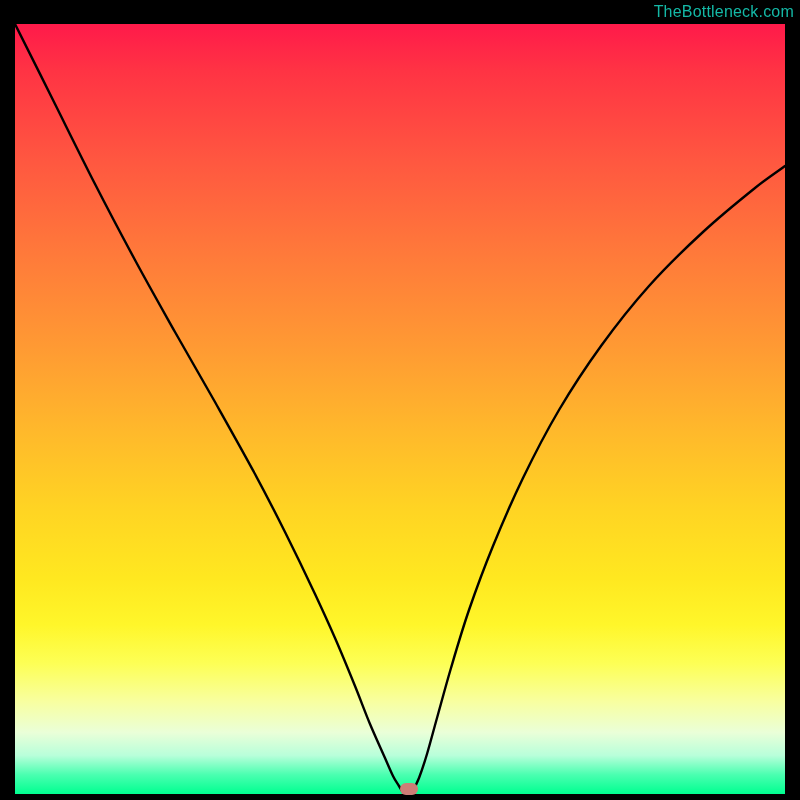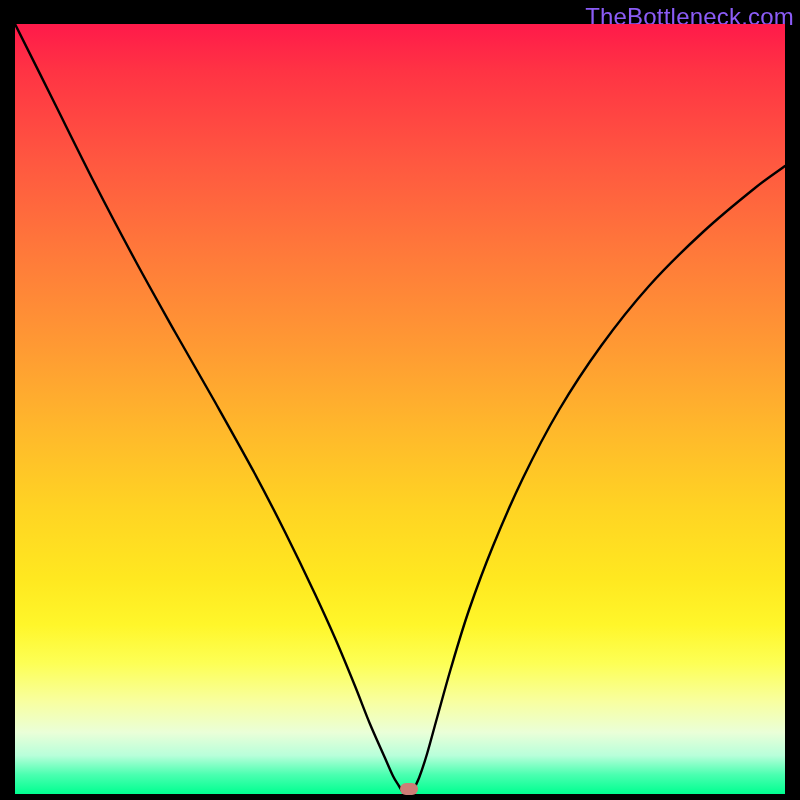--- a/index.html
+++ b/index.html
@@ -40,22 +40,22 @@
       #eaffd8 92%,
       #b8ffda 95%,
       #4affb0 97.5%,
       #00ff90 100%
     );
   }
   .watermark {
     position: absolute;
     right: 6px;
     top: 3px;
-    color: #8b5cf6;
-    font-size: 24px;
+    color: #14b8a6;
+    font-size: 16px;
     font-weight: 500;
     letter-spacing: 0.2px;
   }
   svg.curve {
     position: absolute;
     left: 0;
     top: 0;
     width: 770px;
     height: 770px;
   }

